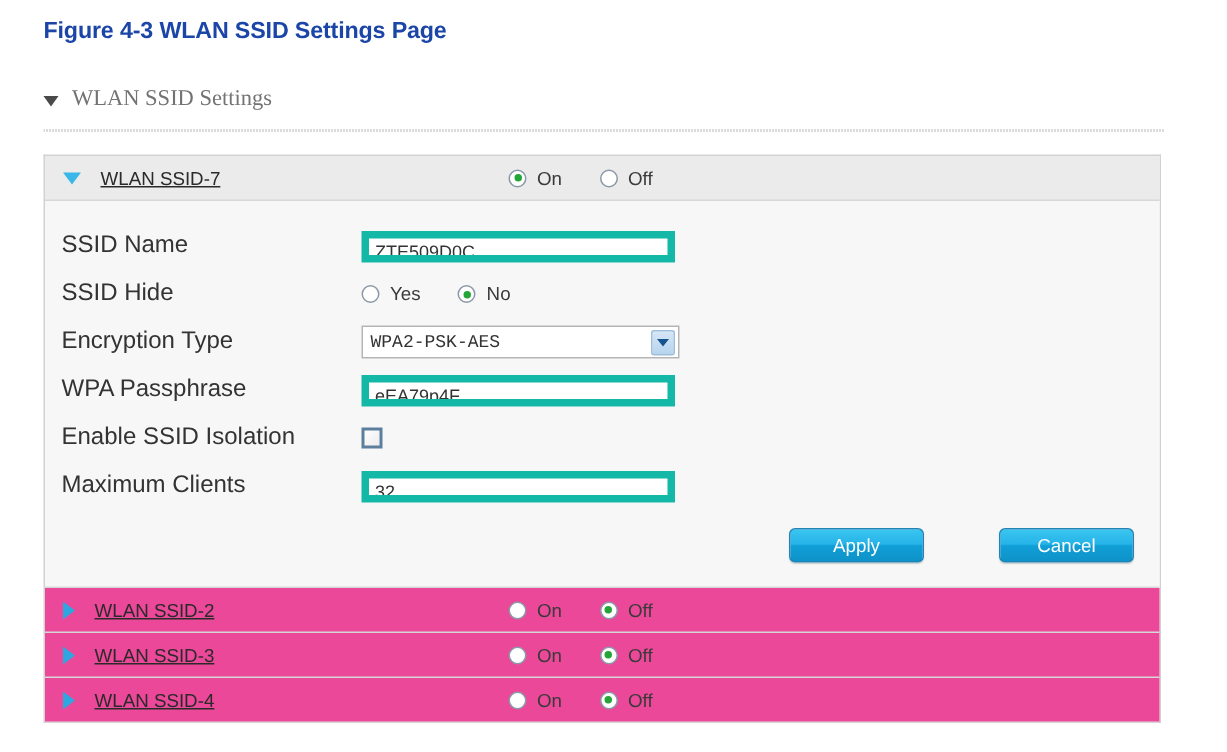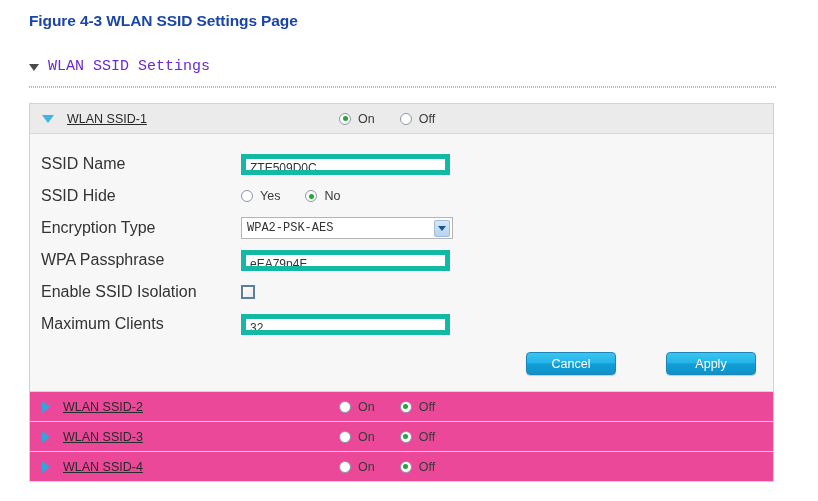--- a/index.html
+++ b/index.html
@@ -40,22 +40,22 @@
   .section-caret {
     width: 0;
     height: 0;
     border-left: 5.5px solid transparent;
     border-right: 5.5px solid transparent;
     border-top: 7px solid #4a4a4a;
     margin-top: 2px;
   }
   .section-title {
     font-size: 15px;
-    color: #6d28d9;
-    font-family: Liberation Mono, monospace;
+    color: #737373;
+    font-family: Liberation Serif, serif;
   }
 
   .section-rule {
     position: absolute;
     left: 29px;
     top: 86px;
     width: 747px;
     height: 2px;
     background-image: linear-gradient(to right, #b9b9b9 0, #b9b9b9 1px, transparent 1px, transparent 2px);
     background-size: 2px 2px;
@@ -280,21 +280,21 @@
   <div class="section-caret"></div>
   <div class="section-title">WLAN SSID Settings</div>
 </div>
 
 <div class="section-rule"></div>
 
 <div class="panel">
 
   <div class="ssid-header">
     <div class="tri tri-down"></div>
-    <div class="ssid-link">WLAN SSID-1</div>
+    <div class="ssid-link">WLAN SSID-7</div>
     <div class="radio-group header-radios">
       <div class="radio-item">
         <div class="radio on"></div>
         <div class="radio-label">On</div>
       </div>
       <div class="radio-item">
         <div class="radio"></div>
         <div class="radio-label">Off</div>
       </div>
     </div>
@@ -340,22 +340,22 @@
       <div class="form-label">Enable SSID Isolation</div>
       <div class="checkbox"></div>
     </div>
 
     <div class="form-row">
       <div class="form-label">Maximum Clients</div>
       <div class="text-input">32</div>
     </div>
 
     <div class="button-row">
+      <div class="btn">Apply</div>
       <div class="btn">Cancel</div>
-      <div class="btn">Apply</div>
     </div>
 
   </div>
 
   <div class="ssid-header collapsed">
     <div class="tri tri-right"></div>
     <div class="ssid-link">WLAN SSID-2</div>
     <div class="radio-group header-radios">
       <div class="radio-item">
         <div class="radio"></div>

